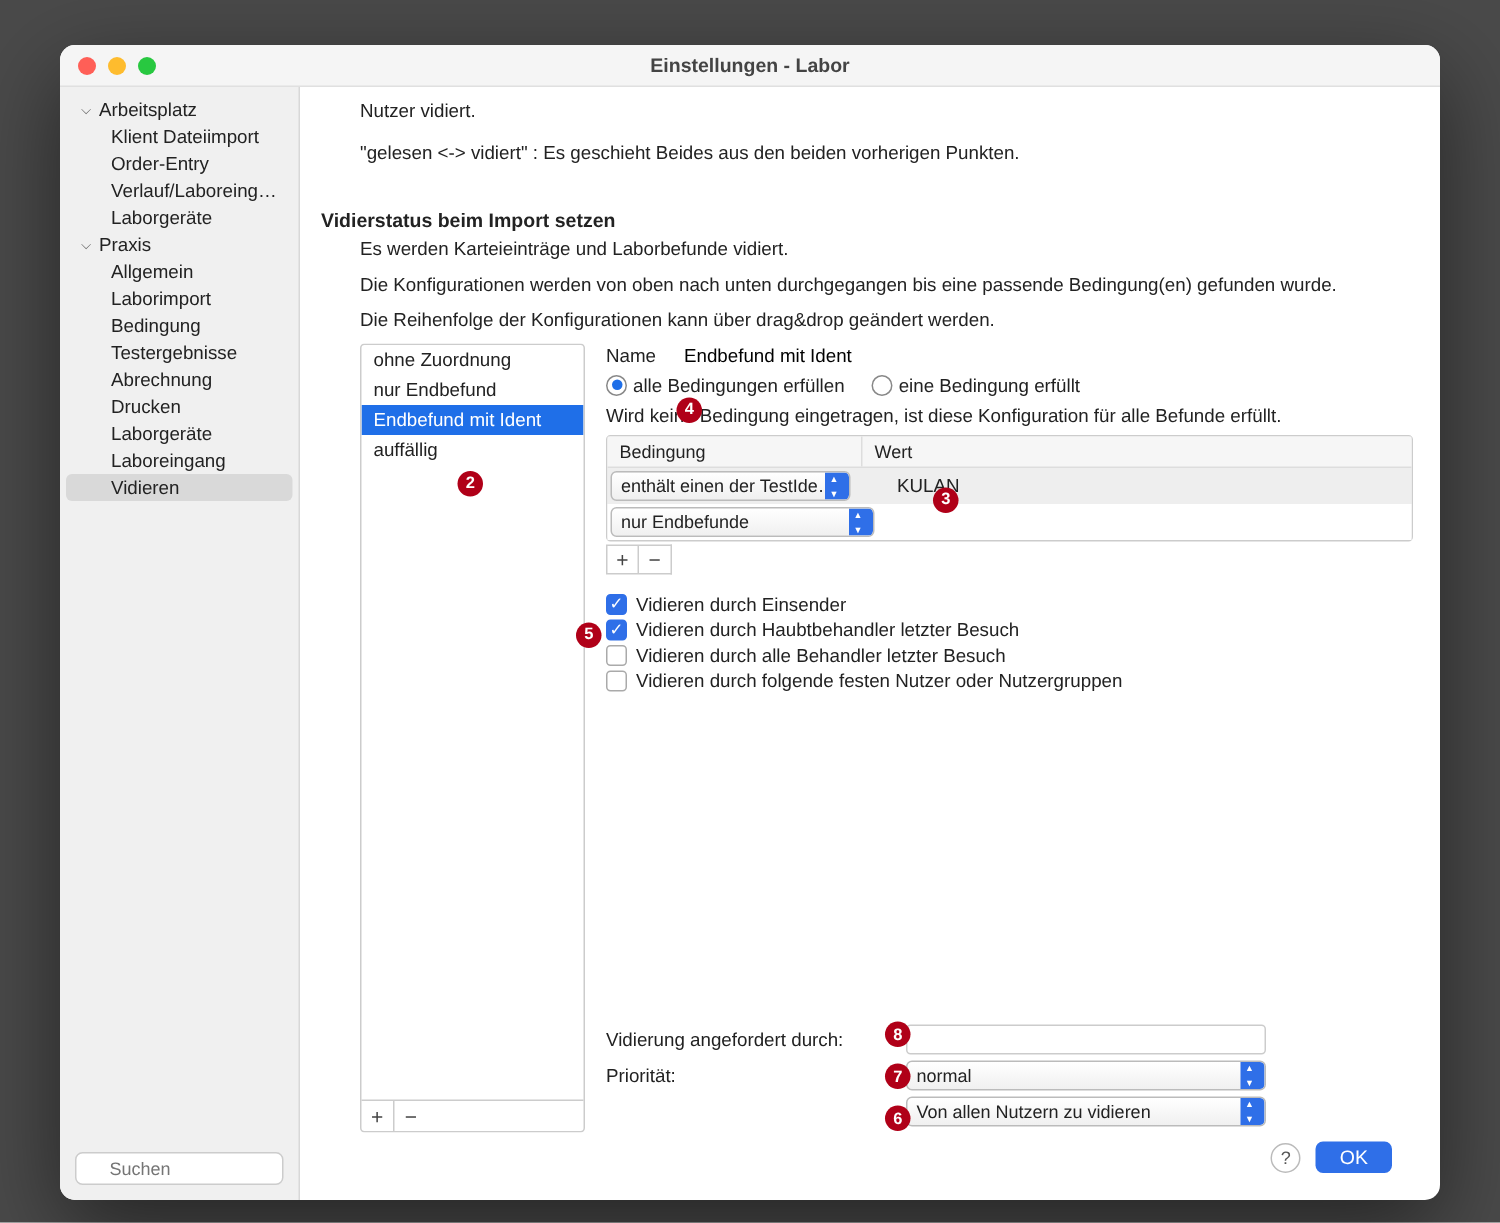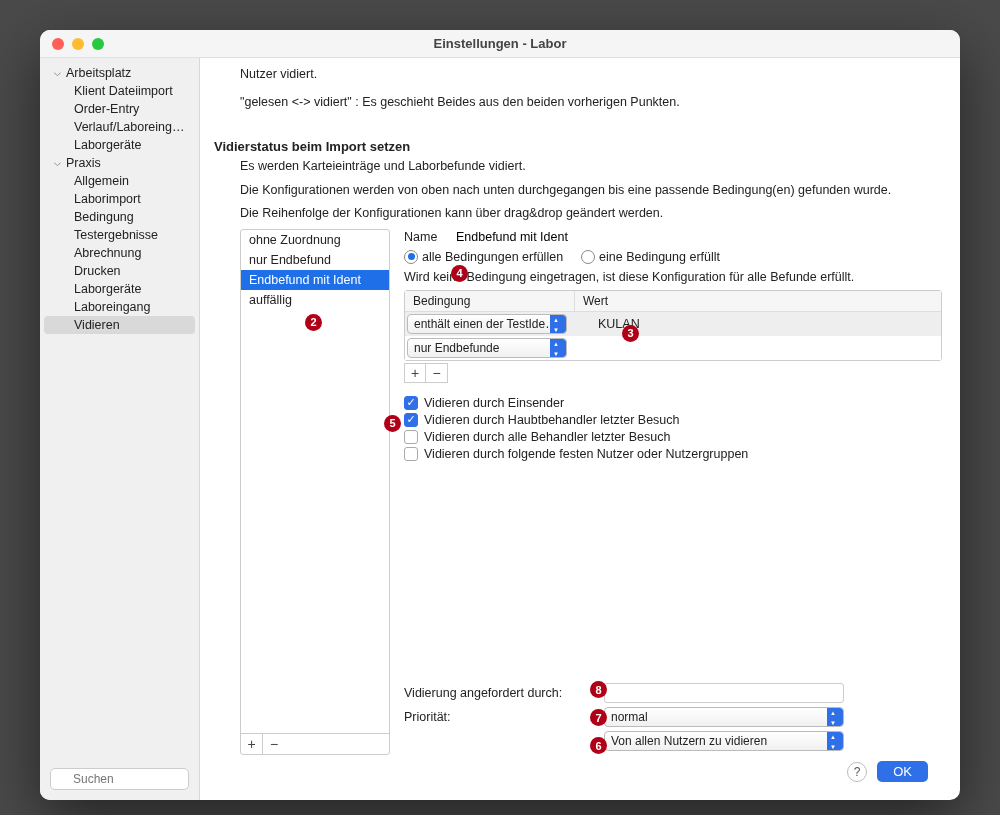--- a/index.html
+++ b/index.html
@@ -167,21 +167,21 @@
             </div>
             <div class="cond-body" id="cond-body">
                 <div class="cond-row">
                   <div class="c1"><div class="select" style="width:160px;">
                       <span>enthält einen der TestIde…</span>
                       <span class="arrows"></span>
                     </div></div>
                   <div class="c2">KULAN</div>
                 </div>
                 <div class="cond-row alt">
-                  <div class="c1"><div class="select" style="width:160px;">
+                  <div class="c1"><div class="select" style="width:176px;">
                       <span>nur Endbefunde</span>
                       <span class="arrows"></span>
                     </div></div>
                   <div class="c2"></div>
                 </div>
               </div>
           </div>
           <div class="cond-pm">
             <div class="pmbtn" style="border:1px solid #ccc;">+</div>
             <div class="pmbtn" style="border:1px solid #ccc; border-left:none;">−</div>

